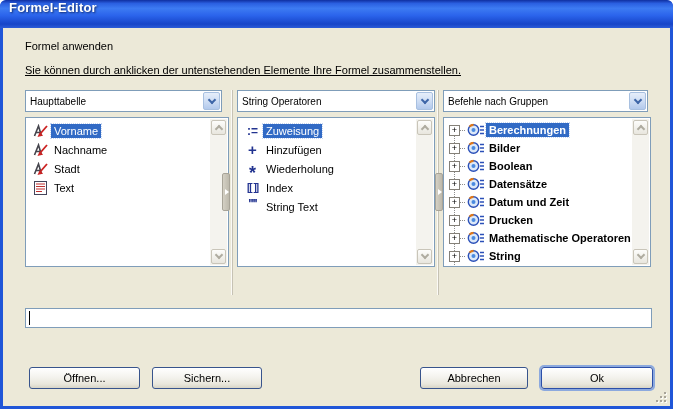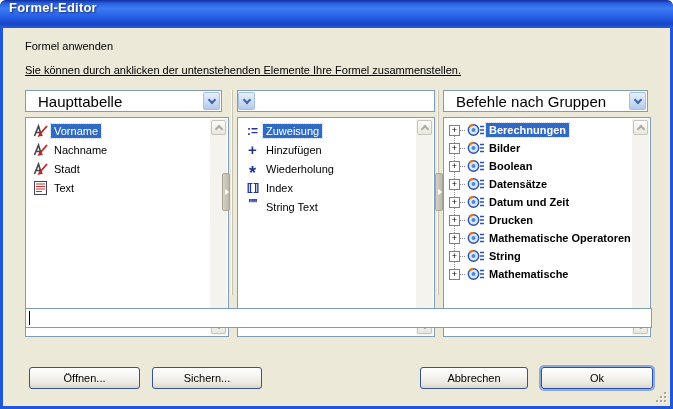--- a/index.html
+++ b/index.html
@@ -8,27 +8,27 @@
   .titlebar{position:absolute;top:0;left:0;right:0;height:28px;border-radius:6px 6px 0 0;
     background:linear-gradient(180deg,#0F2FA0 0%,#2A5FE0 12%,#3D7BF2 30%,#2B64EC 55%,#1745C8 86%,#2C5CD8 100%);
     display:flex;align-items:flex-start;padding-left:9px;}
   .title{color:#fff;font-size:13px;font-weight:bold;text-shadow:1px 1px 2px rgba(10,30,90,.85);letter-spacing:.2px;}
   .body{position:absolute;top:28px;left:3px;right:3px;bottom:3px;background:#ECE9D8;}
 
   .subtitle{position:absolute;left:22px;top:12px;font-size:11px;color:#000;}
   .instruction{position:absolute;left:22px;top:36px;font-size:11px;color:#000;text-decoration:underline;}
 
   .combo{position:absolute;top:62px;height:22px;background:#fff;border:1px solid #7F9DB9;display:flex;align-items:center;}
-  .combo-text{flex:1;font-size:15px;padding-left:12px;color:#000;white-space:nowrap;overflow:hidden;}
+  .combo-text{flex:1;font-size:10px;padding-left:4px;color:#000;white-space:nowrap;overflow:hidden;}
   .combo-btn{width:17px;height:18px;margin-right:1px;border-radius:2px;border:1px solid #A8C0E0;
     background:linear-gradient(180deg,#E6EEFA 0%,#CFDEF4 50%,#B2C9EC 100%);display:flex;align-items:flex-start;justify-content:center;}
   .cbv{width:6px;height:6px;border-right:2px solid #3E66A8;border-bottom:2px solid #3E66A8;transform:rotate(45deg);margin-top:4px;}
   .c1{left:22px;width:197px;} .c2{left:234px;width:198px;} .c3{left:440px;width:205px;}
 
-  .list{position:absolute;top:89px;height:220px;background:#fff;border:1px solid #7F9DB9;overflow:hidden;}
+  .list{position:absolute;top:89px;height:150px;background:#fff;border:1px solid #7F9DB9;overflow:hidden;}
   .l1{left:22px;width:204px;} .l2{left:234px;width:198px;} .l3{left:440px;width:208px;}
   .list-items{position:absolute;top:1px;left:1px;right:18px;bottom:1px;overflow:hidden;padding-top:2px;}
   .row{height:19px;display:flex;align-items:center;padding-left:3px;white-space:nowrap;}
   .icw{width:21px;display:flex;justify-content:center;align-items:center;flex:none;}
   .lbl{font-size:11px;color:#000;padding:1px 3px;}
   .lbl.sel{background:#316AC5;color:#fff;outline:1px dotted #C6D6F2;}
   .lbl.b{font-weight:bold;}
   .gi{font-weight:bold;color:#223390;font-size:12px;line-height:10px;}
   .gi-plus{font-size:15px;} .gi-star{font-size:18px;position:relative;top:4px;}
   .gi-index{font-size:10px;letter-spacing:-1px;} .gi-quotes{font-size:13px;letter-spacing:-1px;position:relative;top:-3px;}
@@ -76,20 +76,21 @@
     <div class="subtitle">Formel anwenden</div>
     <div class="instruction">Sie können durch anklicken der untenstehenden Elemente Ihre Formel zusammenstellen.</div>
 
     <div class="combo c1">
       <span class="combo-text">Haupttabelle</span>
       <span class="combo-btn">
           <span class="cbv"></span>
         </span>
     </div>
     <div class="combo c2">
+      <span class="combo-text">String Operatoren</span>
       <span class="combo-btn">
           <span class="cbv"></span>
         </span>
     </div>
     <div class="combo c3">
       <span class="combo-text">Befehle nach Gruppen</span>
       <span class="combo-btn">
           <span class="cbv"></span>
         </span>
     </div>

